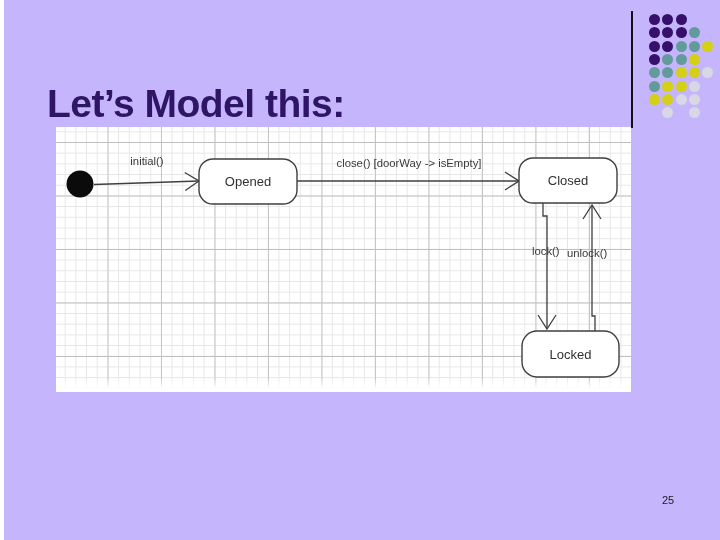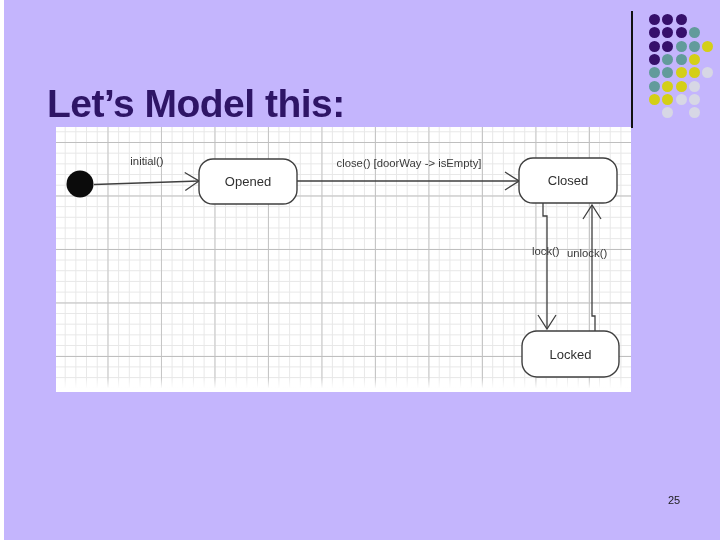--- a/index.html
+++ b/index.html
@@ -24,21 +24,21 @@
       linear-gradient(90deg,#e7e7e7 1px, transparent 1px);
     background-size:53.5px 53.5px,53.5px 53.5px,10.7px 10.7px,10.7px 10.7px;
     background-position:-2px 15px,-2px 15px,8.7px 4.3px,8.7px 4.3px;}
   .diagram::after{content:"";position:absolute;left:0;right:0;bottom:0;height:14px;
     background:linear-gradient(to bottom, rgba(255,255,255,0), #ffffff 75%);}
   .diagram svg{position:absolute;left:0;top:0;}
 
   .state-label{font-size:13px;font-family:"Liberation Sans",sans-serif;}
   .t-label{font-size:11.3px;font-family:"Liberation Sans",sans-serif;}
 
-  .page-num{position:absolute;left:658px;top:494px;width:24px;text-align:center;
+  .page-num{position:absolute;left:658px;top:494px;width:24px;
             font-size:11px;color:#1c1c1c;}
 </style>
 </head>
 <body>
 
 <div class="slide">
 
   <h1 class="title" style="color: rgb(46, 21, 102);">Let’s Model this:</h1>
 
   <div class="dots">

